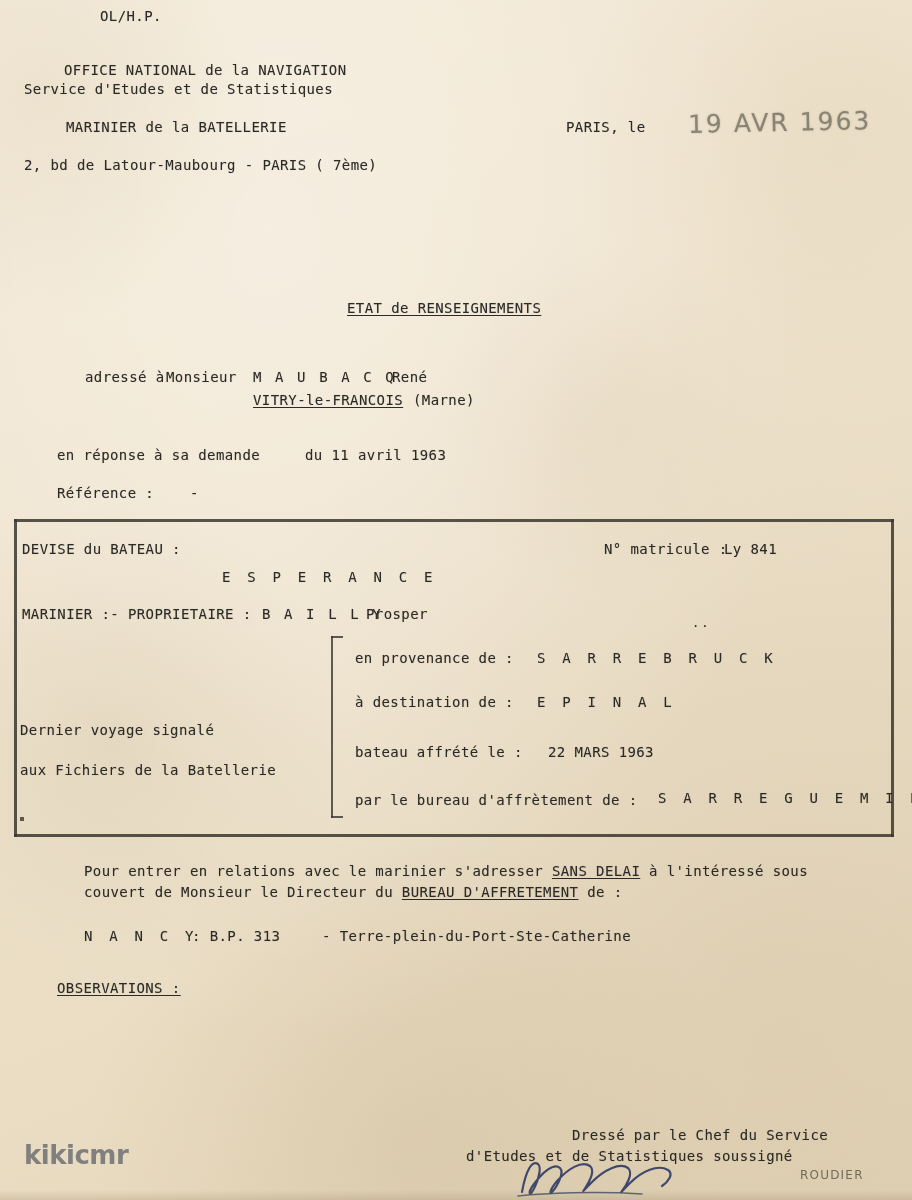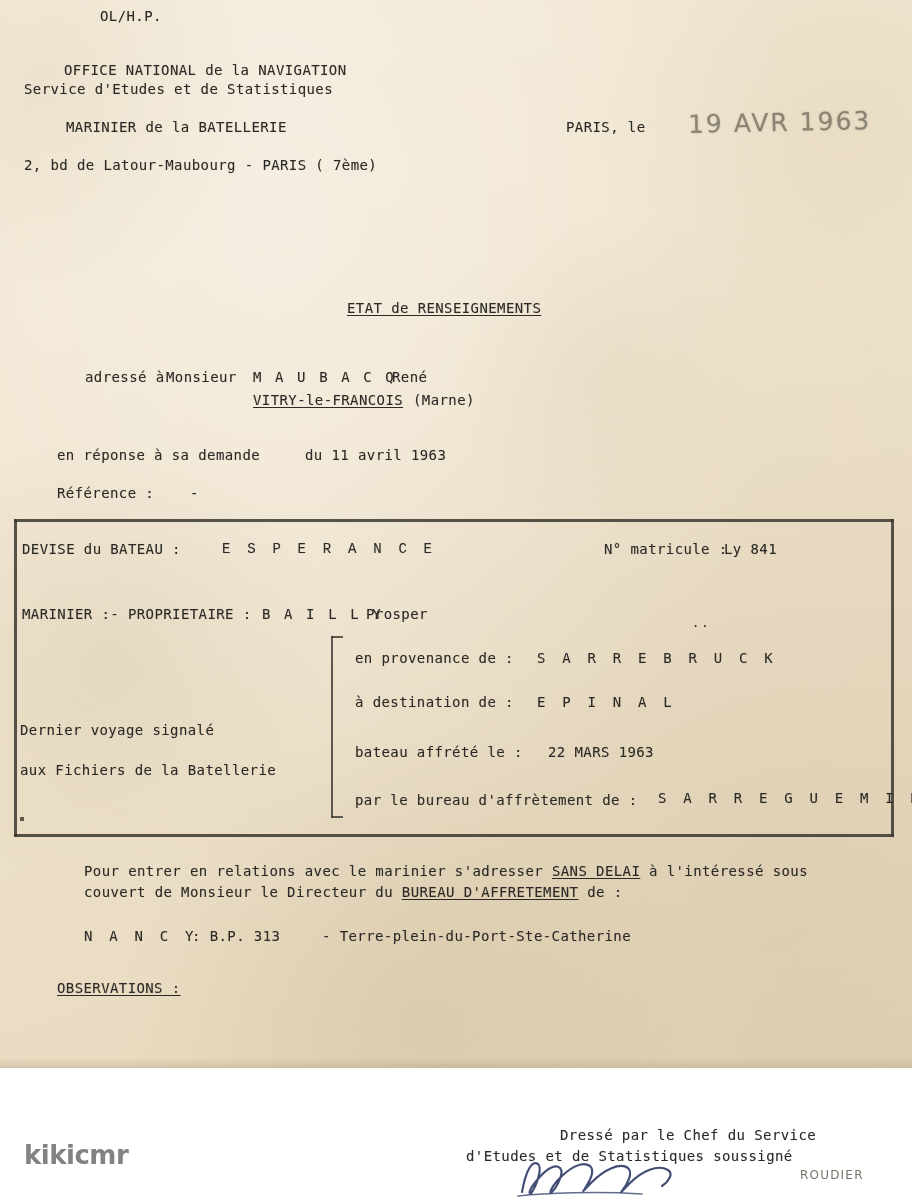--- a/index.html
+++ b/index.html
@@ -11,21 +11,21 @@
     width: 912px;
     height: 1200px;
     position: relative;
     overflow: hidden;
     font-family: "DejaVu Sans Mono", monospace;
   }
   #page {
     position: absolute;
     left: 0; top: 0;
     width: 912px;
-    height: 1068px;
+    height: 1200px;
     background:
       radial-gradient(ellipse at 30% 20%, rgba(255,255,255,0.35) 0%, rgba(255,255,255,0) 60%),
       radial-gradient(ellipse at 85% 85%, rgba(160,135,100,0.13) 0%, rgba(160,135,100,0) 55%),
       linear-gradient(160deg, #f2e8d5 0%, #efe3cd 40%, #e9dcc2 75%, #e4d5b8 100%);
   }
   
   #grain {
     position: absolute;
     left: 0; top: 0; right: 0; bottom: 0;
     background-image:
@@ -168,21 +168,21 @@
 
   <div id="box">
     <div class="edge top"></div>
     <div class="edge bottom"></div>
     <div class="edge left"></div>
     <div class="edge right"></div>
     <div class="tick" style="left:6px; top:298px;"></div>
   </div>
 
   <div class="txt s14" style="left:22px; top:541px;">DEVISE du BATEAU :</div>
-  <div class="txt s14 sp" style="left:222px; top:541px;font-family:Liberation Mono, monospace;">E S P E R A N C E</div>
+  <div class="txt s14 sp" style="left:222px; top:569px;">E S P E R A N C E</div>
   <div class="txt s14" style="left:556px; top:541px;padding-left:48px;">N° matricule :</div>
   <div class="txt s14" style="left:724px; top:541px;">Ly 841</div>
 
   <div class="txt s14" style="left:22px; top:606px;">MARINIER :- PROPRIETAIRE :</div>
   <div class="txt s14 sp2" style="left:262px; top:606px;">B A I L L Y</div>
   <div class="txt s14" style="left:366px; top:606px;">Prosper</div>
 
   <div class="txt small" style="left:692px; top:616px; letter-spacing:2px;">..</div>
 
   <div id="brace">
@@ -210,21 +210,21 @@
 
   <div class="txt s14" style="left:84px; top:863px;"><span>Pour entrer en relations avec le marinier s'adresser </span><span class="ul">SANS DELAI</span><span> à l'intéressé sous</span></div>
 
   <div class="txt s14 sp" style="left:84px; top:928px;">N A N C Y</div>
   <div class="txt s14" style="left:192px; top:928px;">: B.P. 313</div>
   <div class="txt s14" style="left:322px; top:928px;">- Terre-plein-du-Port-Ste-Catherine</div>
 
   <div class="txt s14 ul" style="left:57px; top:980px;">OBSERVATIONS :</div>
   <div class="txt s14" style="left:210px; top:980px; min-width:600px; min-height:16px;"></div>
 
-  <div class="txt s14" style="left:512px; top:1127px;padding-left:48px;">Dressé par le Chef du Service</div>
+  <div class="txt s14" style="left:524px; top:1127px;padding-left:48px;">Dressé par le Chef du Service</div>
   <div class="txt s14" style="left:466px; top:1148px;">d'Etudes et de Statistiques soussigné</div>
 
   <div id="signature">
     <svg width="190" height="48" viewBox="0 0 190 48">
       <path d="M6,40 C10,18 16,8 22,12 C27,16 20,34 16,40 C13,44 12,40 18,32 C26,21 38,10 44,16 C49,21 40,36 36,40 C33,43 34,37 42,28 C52,17 66,8 74,14 C80,19 72,32 68,38 C66,41 68,38 76,30 C88,18 104,10 112,16 C118,21 110,34 106,39 C104,42 106,39 114,31 C126,19 142,12 152,18 C158,22 152,30 146,34" fill="none" stroke="#2f3b66" stroke-width="2.2" stroke-linecap="round" stroke-linejoin="round" opacity="0.9"></path>
       <path d="M2,44 C30,41 80,39 126,42" fill="none" stroke="#2f3b66" stroke-width="1.6" stroke-linecap="round" opacity="0.75"></path>
     </svg>
   </div>
 
   <div id="stampname">ROUDIER</div>

